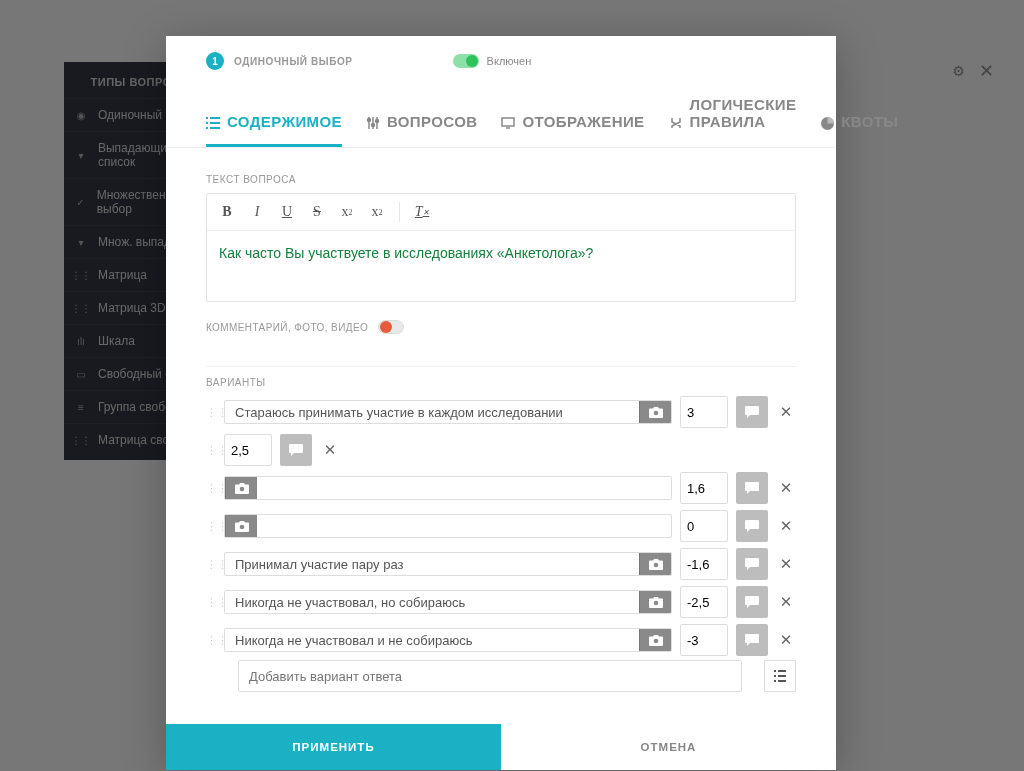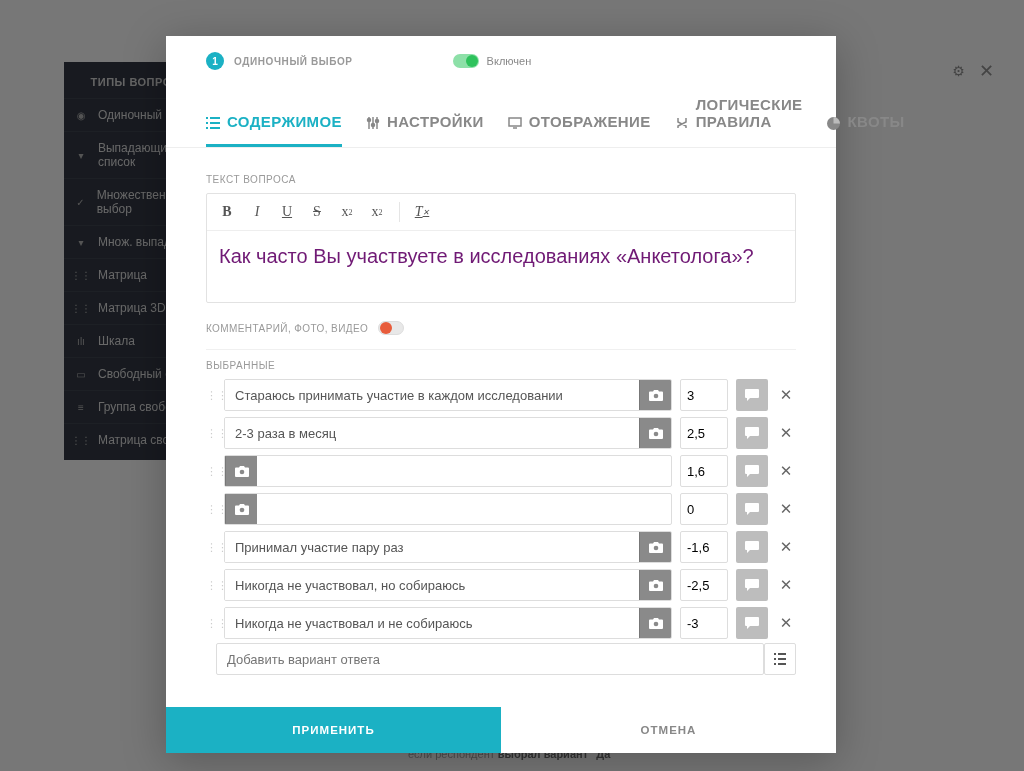--- a/index.html
+++ b/index.html
@@ -126,46 +126,46 @@
     width:28px;height:28px;display:inline-flex;align-items:center;justify-content:center;
     font-family: "Times New Roman", serif; font-size:14px; color:#555;
     cursor:pointer;
   }
   .tbtn.u { text-decoration:underline; }
   .tbtn.s { text-decoration:line-through; }
   .tbtn sup { font-size:8px; }
   .tdiv { width:1px;height:20px;background:#e5e5e5;margin:0 6px; }
   .editor-area {
     padding: 14px 12px 34px;
-    font-size:20px; color:#701a75;
+    font-size:14px; color:#15803d;
     min-height:70px;
   }
   .comment-row {
     display:flex; align-items:center; gap:10px;
     margin: 18px 0 4px;
     font-size:10px; letter-spacing:0.4px; color:#999;
-    border-bottom:1px solid #f0f0f0; padding-bottom:14px;
+    border-bottom:1px solid #f0f0f0; padding-bottom:32px;
   }
   .toggle-off {
     width:26px;height:14px;border-radius:7px;background:#e8e8e8;
     border:1px solid #ddd; position:relative;
   }
   .toggle-off::after {
     content:""; position:absolute; left:1px; top:0px;
     width:12px;height:12px;border-radius:50%;background:#e85c3b;
   }
   
   .variant-list { display:flex; flex-direction:column; gap:6px; }
   .variant-row {
     display:flex; align-items:center; gap:8px;
   }
   .drag { color:#ccc; font-size:11px; cursor:grab; width:10px; }
   .variant-text {
     flex:1; border:1px solid #ddd; border-radius:2px;
-    height:32px; display:flex; align-items:center; overflow:hidden;
+    height:24px; display:flex; align-items:center; overflow:hidden;
   }
   .variant-text input {
     flex:1; border:none; padding:0 10px; font-size:13px; color:#555; height:100%; outline:none;
   }
   .cam {
     width:32px; height:32px; background:#8a8a8a;
     display:inline-flex;align-items:center;justify-content:center;
     color:#fff; font-size:11px; border-left:1px solid #777;
   }
   .score {
@@ -175,21 +175,21 @@
   .comment-btn {
     width:32px; height:32px; background:#bdbdbd;
     display:inline-flex;align-items:center;justify-content:center;
     color:#fff; border-radius:2px;
   }
   .del {
     width:20px; text-align:center; color:#666; font-size:15px; cursor:pointer;
   }
   .add-row {
     margin-top:4px;
-    display:flex; align-items:flex-start; gap:0;
+    display:flex; align-items:flex-start; gap:22px;
   }
   .add-row .drag { visibility:hidden; }
   .add-input {
     flex:1; border:1px solid #ddd; border-radius:2px;
     height:32px; padding:0 10px; font-size:13px; color:#999; outline:none;
   }
   .list-btn {
     width:32px;height:32px;border:1px solid #ddd;border-radius:2px;
     display:inline-flex;align-items:center;justify-content:center;
     color:#555;
@@ -305,21 +305,21 @@
       <span class="ic">
         <svg width="14" height="14" viewBox="0 0 14 14" fill="none" stroke="#888" stroke-width="1.5">
             <line x1="3" y1="1" x2="3" y2="13"></line>
             <line x1="7" y1="1" x2="7" y2="13"></line>
             <line x1="11" y1="1" x2="11" y2="13"></line>
             <circle cx="3" cy="4" r="1.5" fill="#888"></circle>
             <circle cx="7" cy="9" r="1.5" fill="#888"></circle>
             <circle cx="11" cy="5" r="1.5" fill="#888"></circle>
           </svg>
       </span>
-      <span>НАСТРОЙКИ</span>
+      <span>ВОПРОСОВ</span>
     </div>
     <div class="tab">
       <span class="ic">
         <svg width="14" height="12" viewBox="0 0 14 12" fill="none" stroke="#888" stroke-width="1.5">
             <rect x="1" y="1" width="12" height="8"></rect>
             <line x1="5" y1="11" x2="9" y2="11"></line>
           </svg>
       </span>
       <span>ОТОБРАЖЕНИЕ</span>
     </div>
@@ -357,21 +357,21 @@
         <span class="tbtn" style="font-style:italic;text-decoration:underline">T<sub style="font-size:8px">✕</sub></span>
       </div>
       <div class="editor-area" contenteditable="true" style="">Как часто Вы участвуете в исследованиях «Анкетолога»?</div>
     </div>
 
     <div class="comment-row">
       <span>КОММЕНТАРИЙ, ФОТО, ВИДЕО</span>
       <span class="toggle-off"></span>
     </div>
 
-    <div class="section-label">ВЫБРАННЫЕ</div>
+    <div class="section-label">ВАРИАНТЫ</div>
 
     <div class="variant-list" id="variant-list">
         <div class="variant-row">
           <span class="drag">⋮⋮</span>
           <div class="variant-text">
             <input value="Стараюсь принимать участие в каждом исследовании" style="">
             <span class="cam">
               <svg width="14" height="11" viewBox="0 0 14 11" fill="#fff">
                 <path d="M5 0h4l1 1.5h3a1 1 0 0 1 1 1V10a1 1 0 0 1-1 1H1a1 1 0 0 1-1-1V2.5a1 1 0 0 1 1-1h3L5 0z"></path>
                 <circle cx="7" cy="6" r="2.3" fill="#8a8a8a"></circle>
@@ -381,29 +381,20 @@
           <input class="score" value="3" style="">
           <span class="comment-btn">
             <svg width="14" height="12" viewBox="0 0 14 12" fill="#fff">
               <path d="M1 0h12a1 1 0 0 1 1 1v7a1 1 0 0 1-1 1H5l-3 3V9H1a1 1 0 0 1-1-1V1a1 1 0 0 1 1-1z"></path>
             </svg>
           </span>
           <span class="del">✕</span>
         </div>
         <div class="variant-row">
           <span class="drag">⋮⋮</span>
-          <div class="variant-text">
-            <input value="2-3 раза в месяц" style="">
-            <span class="cam">
-              <svg width="14" height="11" viewBox="0 0 14 11" fill="#fff">
-                <path d="M5 0h4l1 1.5h3a1 1 0 0 1 1 1V10a1 1 0 0 1-1 1H1a1 1 0 0 1-1-1V2.5a1 1 0 0 1 1-1h3L5 0z"></path>
-                <circle cx="7" cy="6" r="2.3" fill="#8a8a8a"></circle>
-              </svg>
-            </span>
-          </div>
           <input class="score" value="2,5" style="">
           <span class="comment-btn">
             <svg width="14" height="12" viewBox="0 0 14 12" fill="#fff">
               <path d="M1 0h12a1 1 0 0 1 1 1v7a1 1 0 0 1-1 1H5l-3 3V9H1a1 1 0 0 1-1-1V1a1 1 0 0 1 1-1z"></path>
             </svg>
           </span>
           <span class="del">✕</span>
         </div>
         <div class="variant-row">
           <span class="drag">⋮⋮</span>

